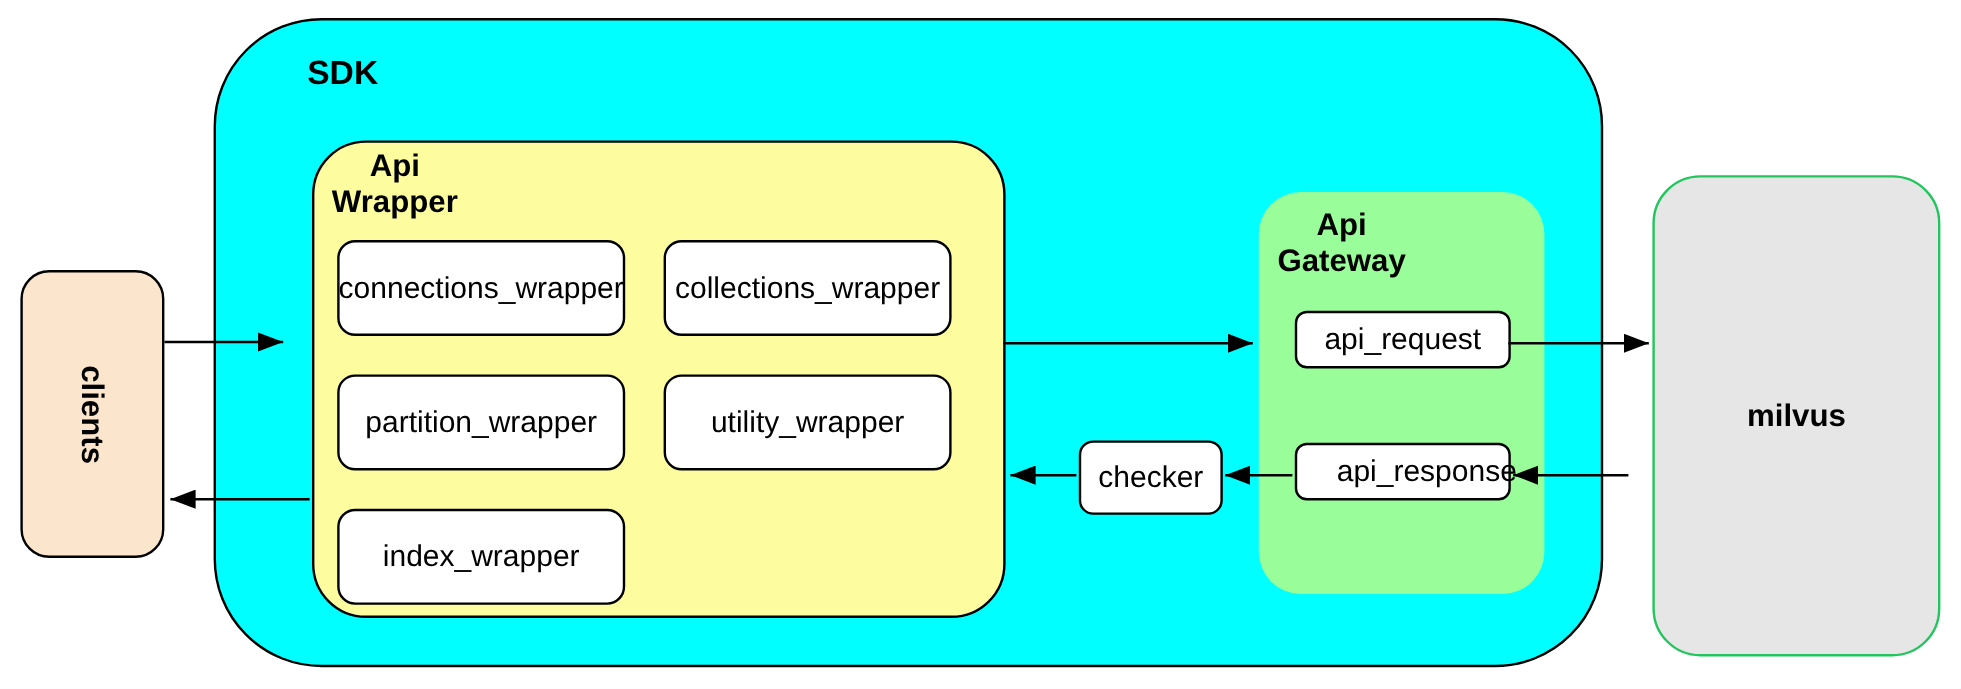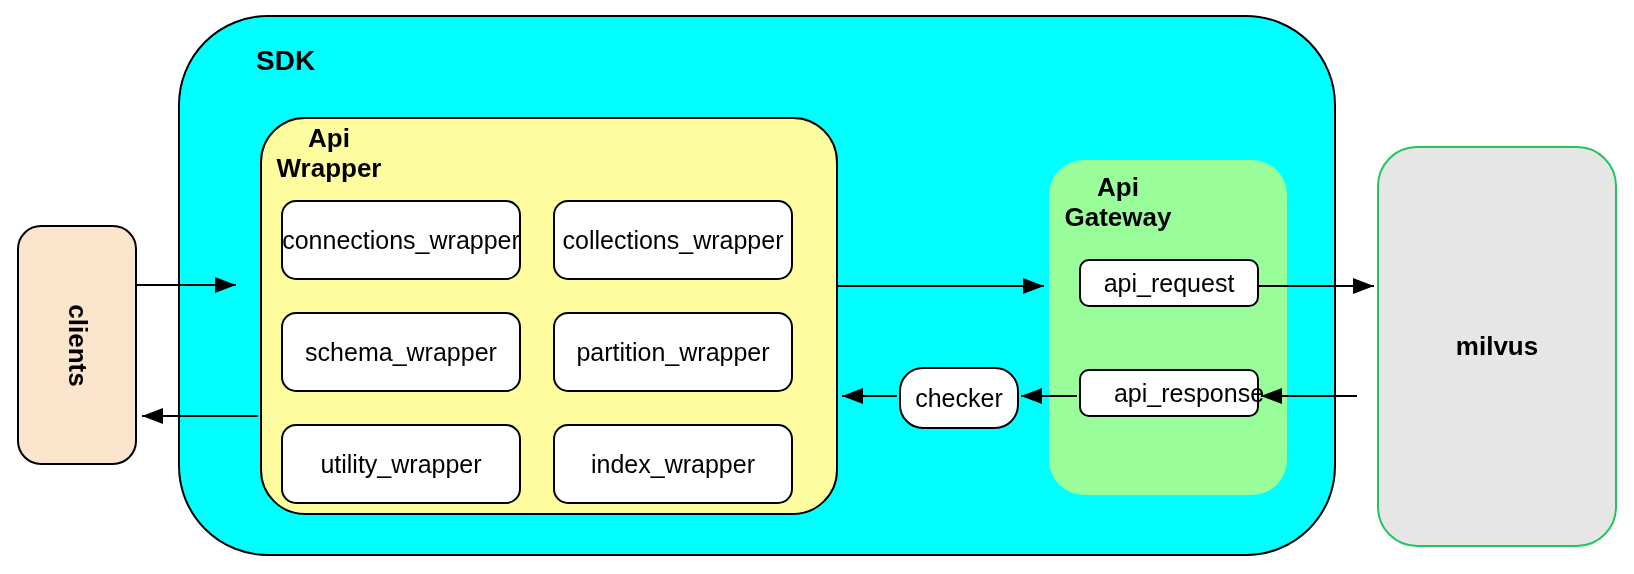--- a/index.html
+++ b/index.html
@@ -71,21 +71,21 @@
     border-radius: 15px;
     display: flex; align-items: center; justify-content: center;
     font-size: 25px; color: #000;
   }
 
   
   .checker {
     left: 719px; top: 350px; width: 120px; height: 62px;
     background: var(--node_fill);
     border: 2px solid var(--border);
-    border-radius: 24px;
+    border-radius: 12px;
     display: flex; align-items: center; justify-content: center;
     font-size: 25px; color: #000;
   }
 
   
   .api-gateway {
     left: 869px; top: 143px; width: 238px; height: 335px;
     background: var(--gateway_fill);
     border-radius: 35px;
   }
@@ -138,21 +138,20 @@
     <span class="sdk-title">SDK</span>
 
     <div class="node api-wrapper">
       <div class="wrapper-title">
         <div>Api</div>
         <div>Wrapper</div>
       </div>
       <div class="modules-grid">
         <div class="module">connections_wrapper</div>
         <div class="module">collections_wrapper</div>
-        <div class="module">schema_wrapper</div>
         <div class="module">partition_wrapper</div>
         <div class="module">utility_wrapper</div>
         <div class="module">index_wrapper</div>
       </div>
     </div>
 
     <div class="node checker">checker</div>
 
     <div class="node api-gateway">
       <div class="gateway-title">

